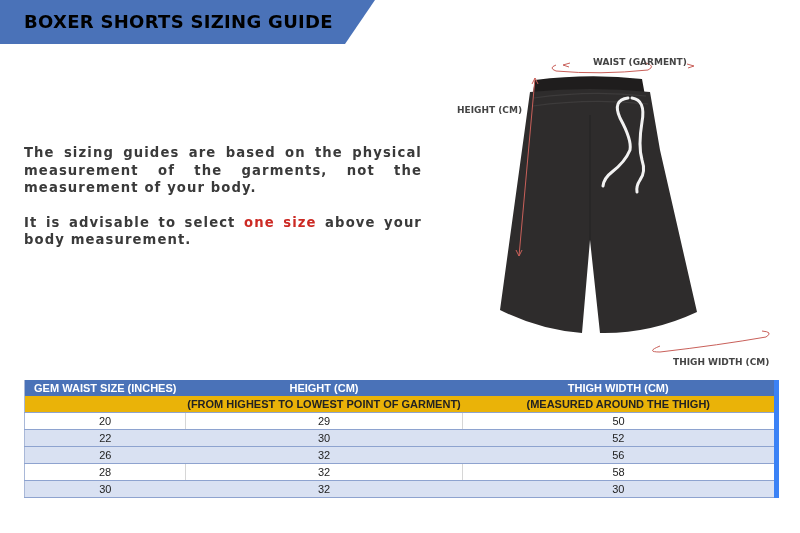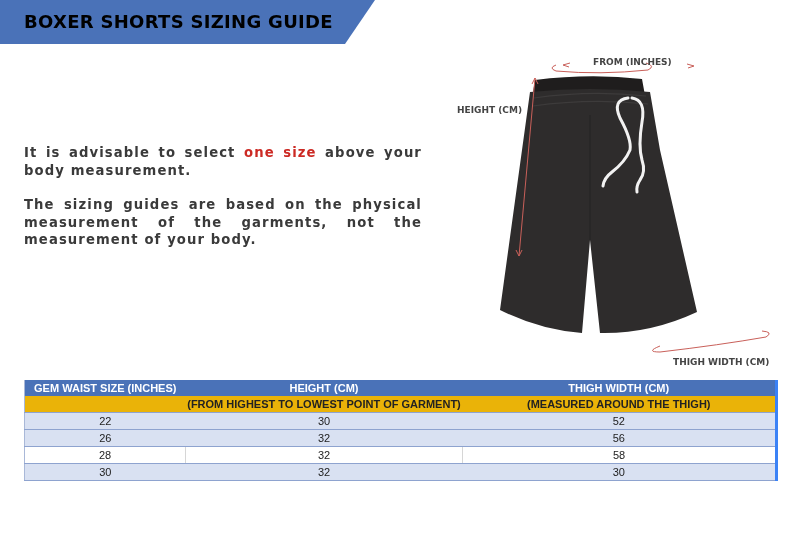--- a/index.html
+++ b/index.html
@@ -32,21 +32,21 @@
     position: absolute; font-size: 9px; font-weight: 700; color: #444;
     font-family: "DejaVu Sans", sans-serif; white-space: nowrap;
   }
   .shorts { position: absolute; left: 440px; top: 40px; width: 360px; height: 340px; }
 
   table.size {
     position: absolute; left: 24px; top: 380px; width: 752px;
     border-collapse: collapse;
     font-family: "Liberation Sans", sans-serif; font-size: 11px;
     table-layout: fixed;
-    border-right: 3px solid #3b82f6;
+    border-right: 5px solid #3b82f6;
     border-left: 1px solid #a9b8d8;
     border-bottom: 1px solid #8ea3cf;
   }
   table.size td, table.size th {
     height: 16px; padding: 0; text-align: center; vertical-align: middle;
     line-height: 16px; white-space: nowrap;
   }
   table.size tr.head th { background: #4a72b8; color: #ffffff; font-weight: 700; }
   table.size tr.sub th { background: #eab308; color: #222; font-weight: 700;
     border-bottom: 1px solid #8ea3cf; }
@@ -55,22 +55,22 @@
   table.size tr.row.plain td { background: #ffffff; }
   table.size tr.row.plain td.c1, table.size tr.row.plain td.c2 { border-right: 1px solid #d6d6d6; }
 </style>
 </head>
 <body>
 
 <div class="banner"></div>
 <div class="banner-title">BOXER SHORTS SIZING GUIDE</div>
 
 <div class="intro">
+  <p>The sizing guides are based on the physical measurement of the garments, not the measurement of your body.</p>
   <p><span>It is advisable to select </span><span class="hl">one size</span><span> above your body measurement.</span></p>
-  <p>The sizing guides are based on the physical measurement of the garments, not the measurement of your body.</p>
 </div>
 
 <svg class="shorts" viewBox="440 40 360 340" width="360" height="340">
   <g>
 
     <path d="M535 80 Q590 73 642 79 L648 112 Q594 104 530 110 Z" fill="#1f1d1d"></path>
 
     <path d="M530 92 Q590 86 650 92 L660 150 L697 312 Q650 334 600 333 L590 240 L582 333 Q540 330 500 310 L522 150 Z" fill="#2e2c2c"></path>
 
     <path d="M534 98 Q590 90 646 96 M533 106 Q590 98 648 104" stroke="#3d3b3b" stroke-width="1.2" fill="none"></path>
@@ -87,40 +87,45 @@
     <path d="M687 64 L694 66 L688 68"></path>
 
     <path d="M535 78 L519 256"></path>
     <path d="M532 84 L535 78 L538 84"></path>
     <path d="M516 250 L519 256 L522 250"></path>
 
     <path d="M660 346 Q645 352 660 352 Q720 345 766 337 Q774 332 762 331"></path>
   </g>
 </svg>
 
-<div class="diagram-label" style="left:593px; top:57px;">FROM (INCHES)</div>
+<div class="diagram-label" style="left:593px; top:57px;">WAIST (GARMENT)</div>
 <div class="diagram-label" style="left:457px; top:105px;">HEIGHT (CM)</div>
 <div class="diagram-label" style="left:673px; top:357px;">THIGH WIDTH (CM)</div>
 
 <table class="size">
   <colgroup>
     <col style="width:161px">
     <col style="width:277px">
     <col style="width:314px">
   </colgroup>
   <tbody>
       <tr class="head">
     <th>GEM WAIST SIZE (INCHES)</th>
     <th>HEIGHT (CM)</th>
     <th>THIGH WIDTH (CM)</th>
   </tr>
   <tr class="sub">
     <th></th>
     <th>(FROM HIGHEST TO LOWEST POINT OF GARMENT)</th>
     <th>(MEASURED AROUND THE THIGH)</th>
+  </tr>
+  <tr class="row plain">
+    <td class="c1">20</td>
+    <td class="c2">29</td>
+    <td>50</td>
   </tr>
   <tr class="row alt">
     <td>22</td>
     <td>30</td>
     <td>52</td>
   </tr>
   <tr class="row alt">
     <td>26</td>
     <td>32</td>
     <td>56</td>

